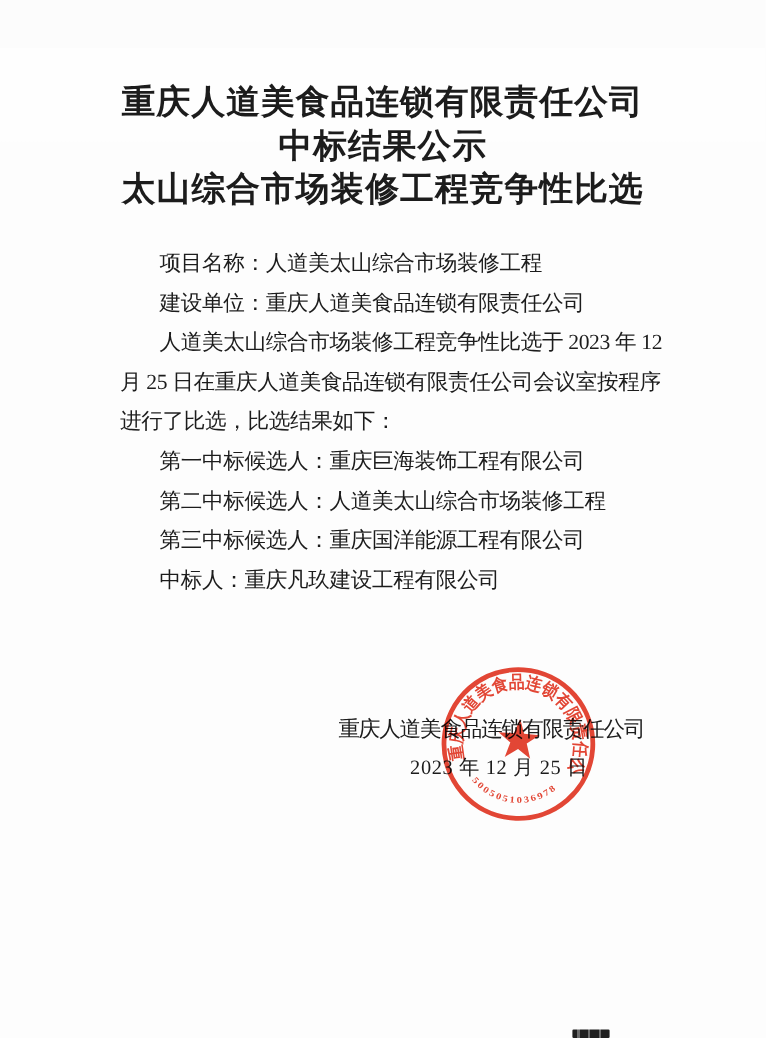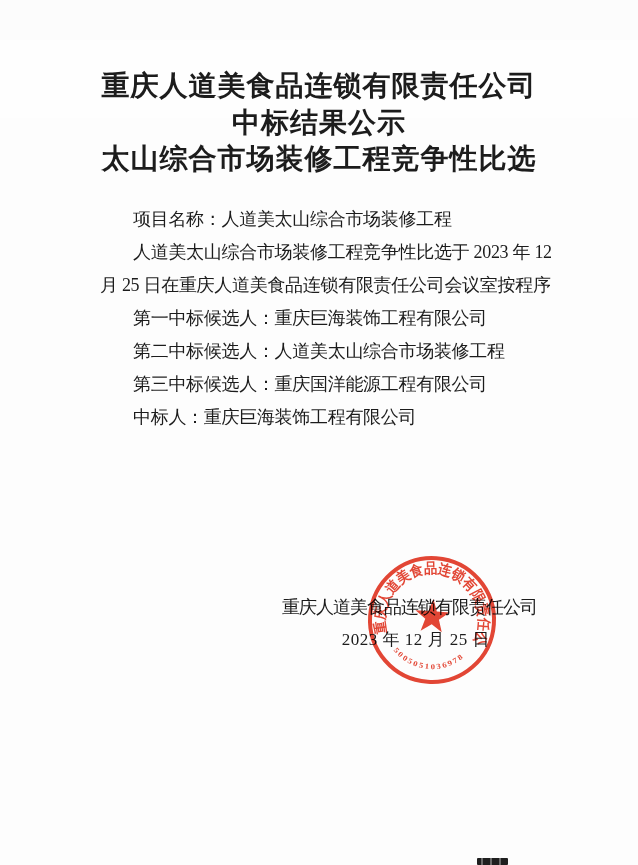--- a/index.html
+++ b/index.html
@@ -59,26 +59,28 @@
 <div class="page">
 
   <div class="doc-title">
     <div>重庆人道美食品连锁有限责任公司</div>
     <div>中标结果公示</div>
     <div>太山综合市场装修工程竞争性比选</div>
   </div>
 
   <div class="doc-body">
     <div class="line indent">项目名称：人道美太山综合市场装修工程</div>
+    <div class="line indent">建设单位：重庆人道美食品连锁有限责任公司</div>
     <div class="line indent">人道美太山综合市场装修工程竞争性比选于 2023 年 12</div>
     <div class="line">月 25 日在重庆人道美食品连锁有限责任公司会议室按程序</div>
+    <div class="line">进行了比选，比选结果如下：</div>
     <div class="line indent">第一中标候选人：重庆巨海装饰工程有限公司</div>
     <div class="line indent">第二中标候选人：人道美太山综合市场装修工程</div>
     <div class="line indent">第三中标候选人：重庆国洋能源工程有限公司</div>
-    <div class="line indent">中标人：重庆巨海装饰工程有限公司</div>
+    <div class="line indent">中标人：重庆凡玖建设工程有限公司</div>
   </div>
 
   <div class="sign-company">重庆人道美食品连锁有限责任公司</div>
   <div class="sign-date">2023 年 12 月 25 日</div>
 
   <div class="stamp">
     <svg viewBox="0 0 200 200" xmlns="http://www.w3.org/2000/svg">
       <defs>
         <path id="arcTop" d="M 55.8 116.1 A 47 47 0 1 1 144.2 116.1" fill="none"></path>
         <path id="arcBottom" d="M 59.8 128.1 A 49 49 0 0 0 140.2 128.1" fill="none"></path>

